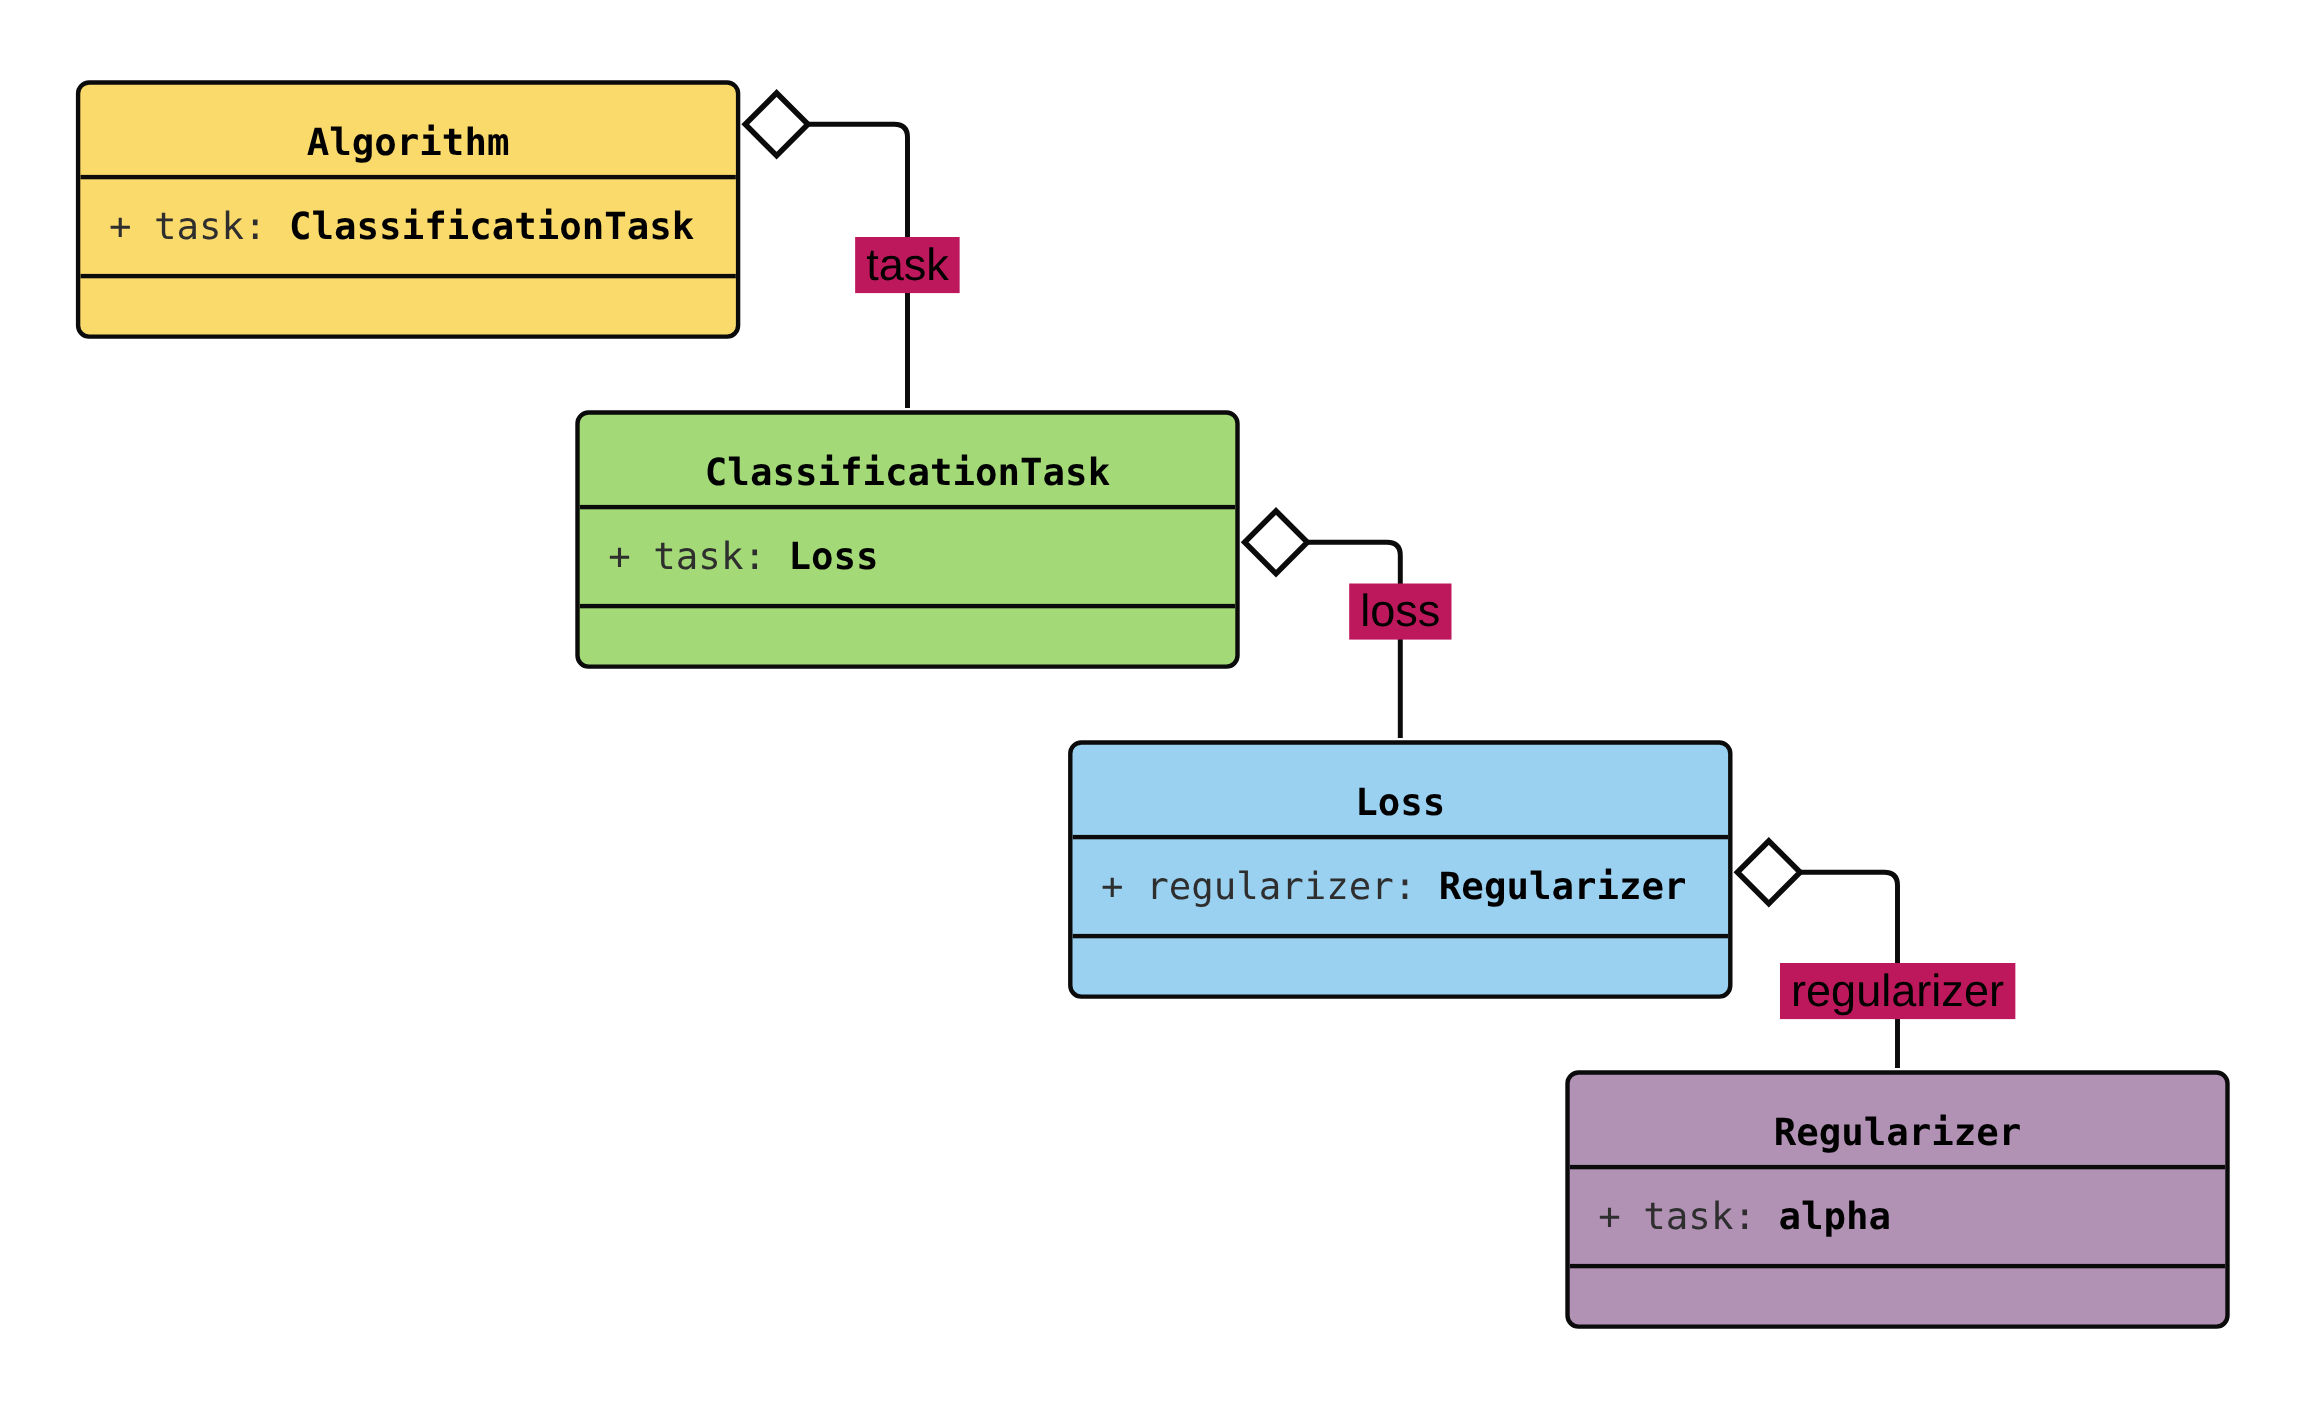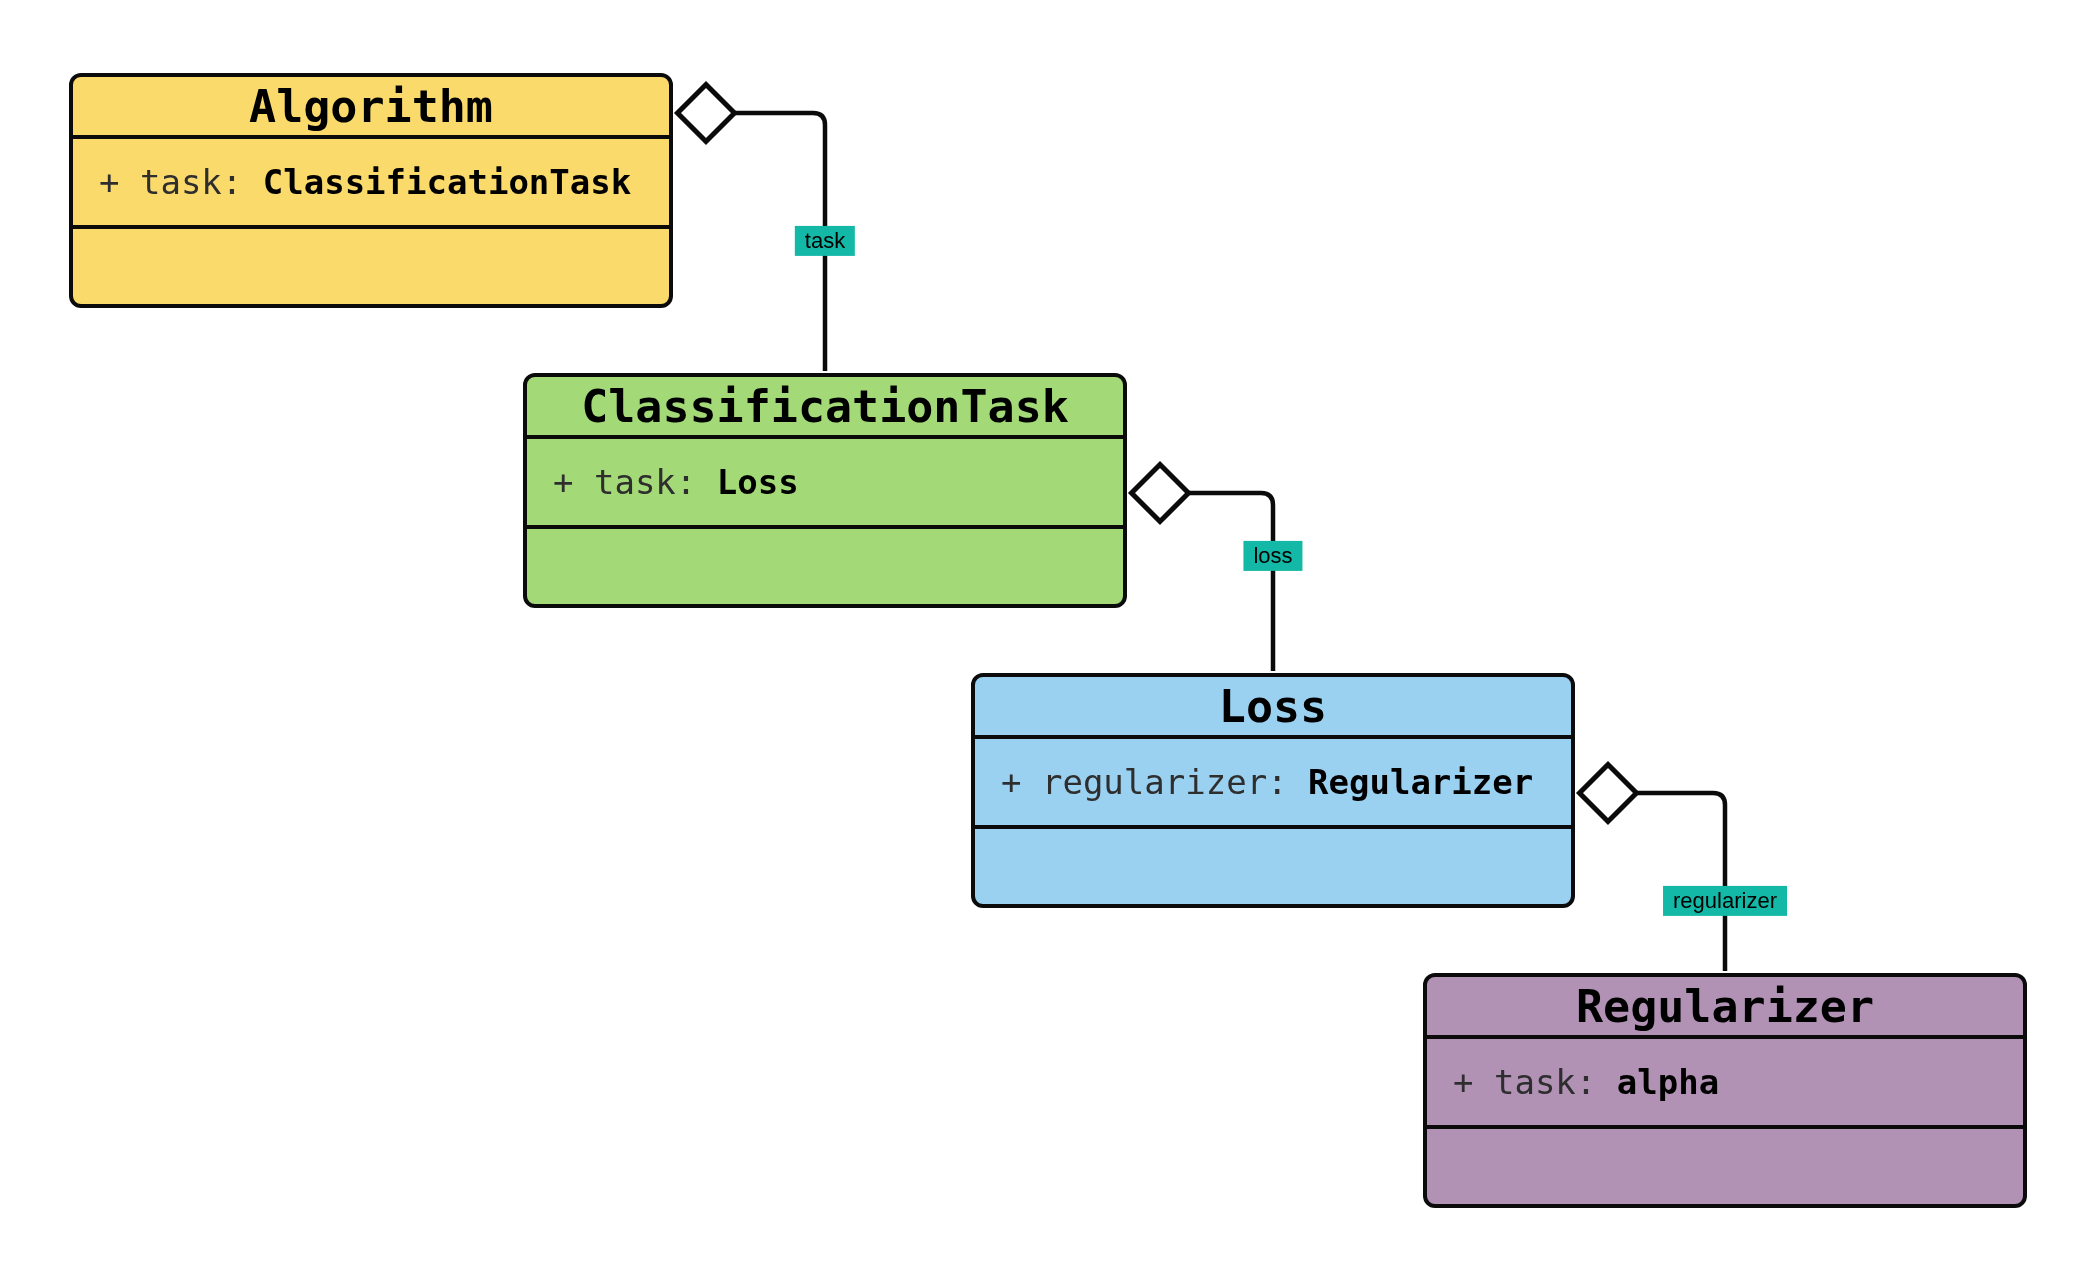--- a/index.html
+++ b/index.html
@@ -46,23 +46,24 @@
   .box-2 { left: 971px;  top: 673px; }
   .box-3 { left: 1423px; top: 973px; }
   .sec {
     box-sizing: border-box;
   }
   .sec-title {
     height: 58px;
     display: flex;
     align-items: center;
     justify-content: center;
-    font-size: 45px;
+    font-size: 34px;
     font-weight: bold;
     font-family: "DejaVu Sans Mono", monospace;
+    margin-top: 24px;
   }
   .sec-attrs {
     height: 90px;
     border-top: 4px solid #0b0b0b;
     display: flex;
     align-items: center;
     padding-left: 26px;
     font-size: 34px;
     font-family: "DejaVu Sans Mono", monospace;
     white-space: pre;
@@ -70,24 +71,24 @@
   .sec-attrs .attr-type {
     font-weight: bold;
   }
   .sec-empty {
     height: 72px;
     border-top: 4px solid #0b0b0b;
   }
   .rel-label {
     position: absolute;
     transform: translate(-50%, -50%);
-    background: #14b8a6;
+    background: #be185d;
     padding: 3px 10px;
     font-family: "Liberation Sans", sans-serif;
-    font-size: 22px;
+    font-size: 41px;
     line-height: 1.1;
     color: #000000;
     white-space: nowrap;
     text-align: right;
   }
   .label-task        { left: 825px;  top: 241px; }
   .label-loss        { left: 1273px; top: 556px; }
   .label-regularizer { left: 1725px; top: 901px; }
 </style>
 </head>

